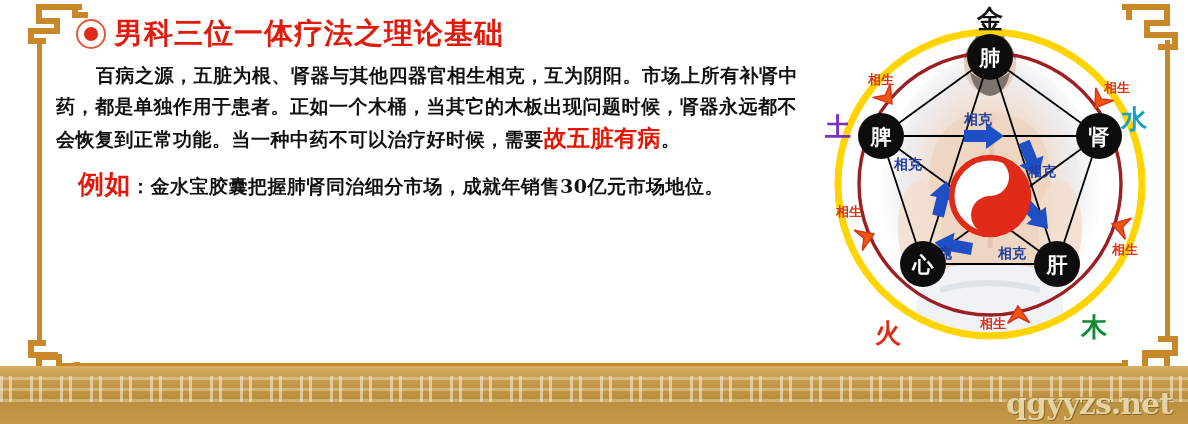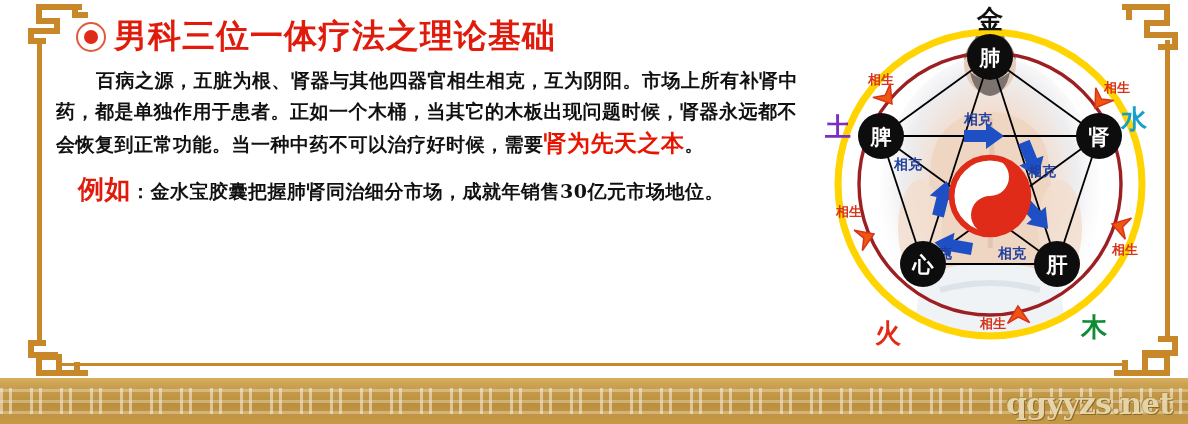--- a/index.html
+++ b/index.html
@@ -25,21 +25,21 @@
   #corner-br { right: 10px; bottom: 48px; width: 78px; height: 52px; }
 
   
   .rule { position: absolute; background: #c8882a; }
   #rule-left  { left: 37px; top: 40px;  width: 5px;  height: 300px; }
   #rule-right { right: 18px; top: 40px; width: 5px;  height: 300px; }
   #rule-bottom{ left: 60px; bottom: 58px; height: 3px; right: 60px; }
 
   
   #bottom-band {
-    position: absolute; left: 0; right: 0; bottom: 0; height: 46px;
+    position: absolute; left: 0; right: 0; bottom: 0; height: 58px;
     background: linear-gradient(#d8ae5f 0%, #c9a050 18%, #bb8f3c 55%, #c49a48 100%);
   }
   #band-pattern {
     position: absolute; left: 0; right: 0; top: 10px; height: 26px;
     background-image:
       repeating-linear-gradient(90deg,
         rgba(255,255,255,.55) 0px, rgba(255,255,255,.55) 3px,
         transparent 3px, transparent 9px,
         rgba(255,255,255,.55) 9px, rgba(255,255,255,.55) 12px,
         transparent 12px, transparent 30px),
@@ -69,21 +69,21 @@
   #bullseye {
     width: 30px; height: 30px; border-radius: 50%;
     border: 2px solid #e05a3a; flex: 0 0 auto;
     display: flex; align-items: center; justify-content: center;
   }
   #bullseye::after {
     content: ""; width: 14px; height: 14px; border-radius: 50%;
     background: #e02b18;
   }
   #page-title {
-    color: #e01b0c; font-size: 33px; font-weight: bold;
+    color: #e01b0c; font-size: 29px; font-weight: bold;
     letter-spacing: 1px; white-space: nowrap;
     font-family: "DejaVu Sans", "Liberation Sans", sans-serif;
   }
 
   .para {
     color: #111; font-size: 19px; line-height: 31px;
     letter-spacing: .5px;
     font-family: "DejaVu Serif", "Liberation Serif", serif;
     font-weight: bold;
   }
@@ -166,21 +166,21 @@
   <div class="rule" id="rule-bottom"></div>
 
   <div id="text-col">
 
     <div id="title-row">
       <span id="bullseye"></span>
       <span id="page-title">男科三位一体疗法之理论基础</span>
     </div>
 
 
-    <p class="para" id="para2"><span>百病之源，五脏为根、肾器与其他四器官相生相克，互为阴阳。市场上所有补肾中药，都是单独作用于患者。正如一个木桶，当其它的木板出现问题时候，肾器永远都不会恢复到正常功能。当一种中药不可以治疗好时候，需要</span><span class="red-emph">肾为先天之本</span><span>。</span></p>
+    <p class="para" id="para2"><span>百病之源，五脏为根、肾器与其他四器官相生相克，互为阴阳。市场上所有补肾中药，都是单独作用于患者。正如一个木桶，当其它的木板出现问题时候，肾器永远都不会恢复到正常功能。当一种中药不可以治疗好时候，需要</span><span class="red-emph">故五脏有病</span><span>。</span></p>
 
     <p class="para" id="para3"><span class="red-big">例如</span><span>：金水宝胶囊把握肺肾同治细分市场，成就年销售30亿元市场地位。</span></p>
   </div>
 
   <div id="wuxing">
     <svg width="360" height="350" viewBox="0 0 360 350" xmlns="http://www.w3.org/2000/svg">
       <defs>
         <radialGradient id="bodyFade" cx="50%" cy="45%" r="55%">
           <stop offset="0%" stop-color="#f0cdb4"></stop>
           <stop offset="45%" stop-color="#eccfba"></stop>

